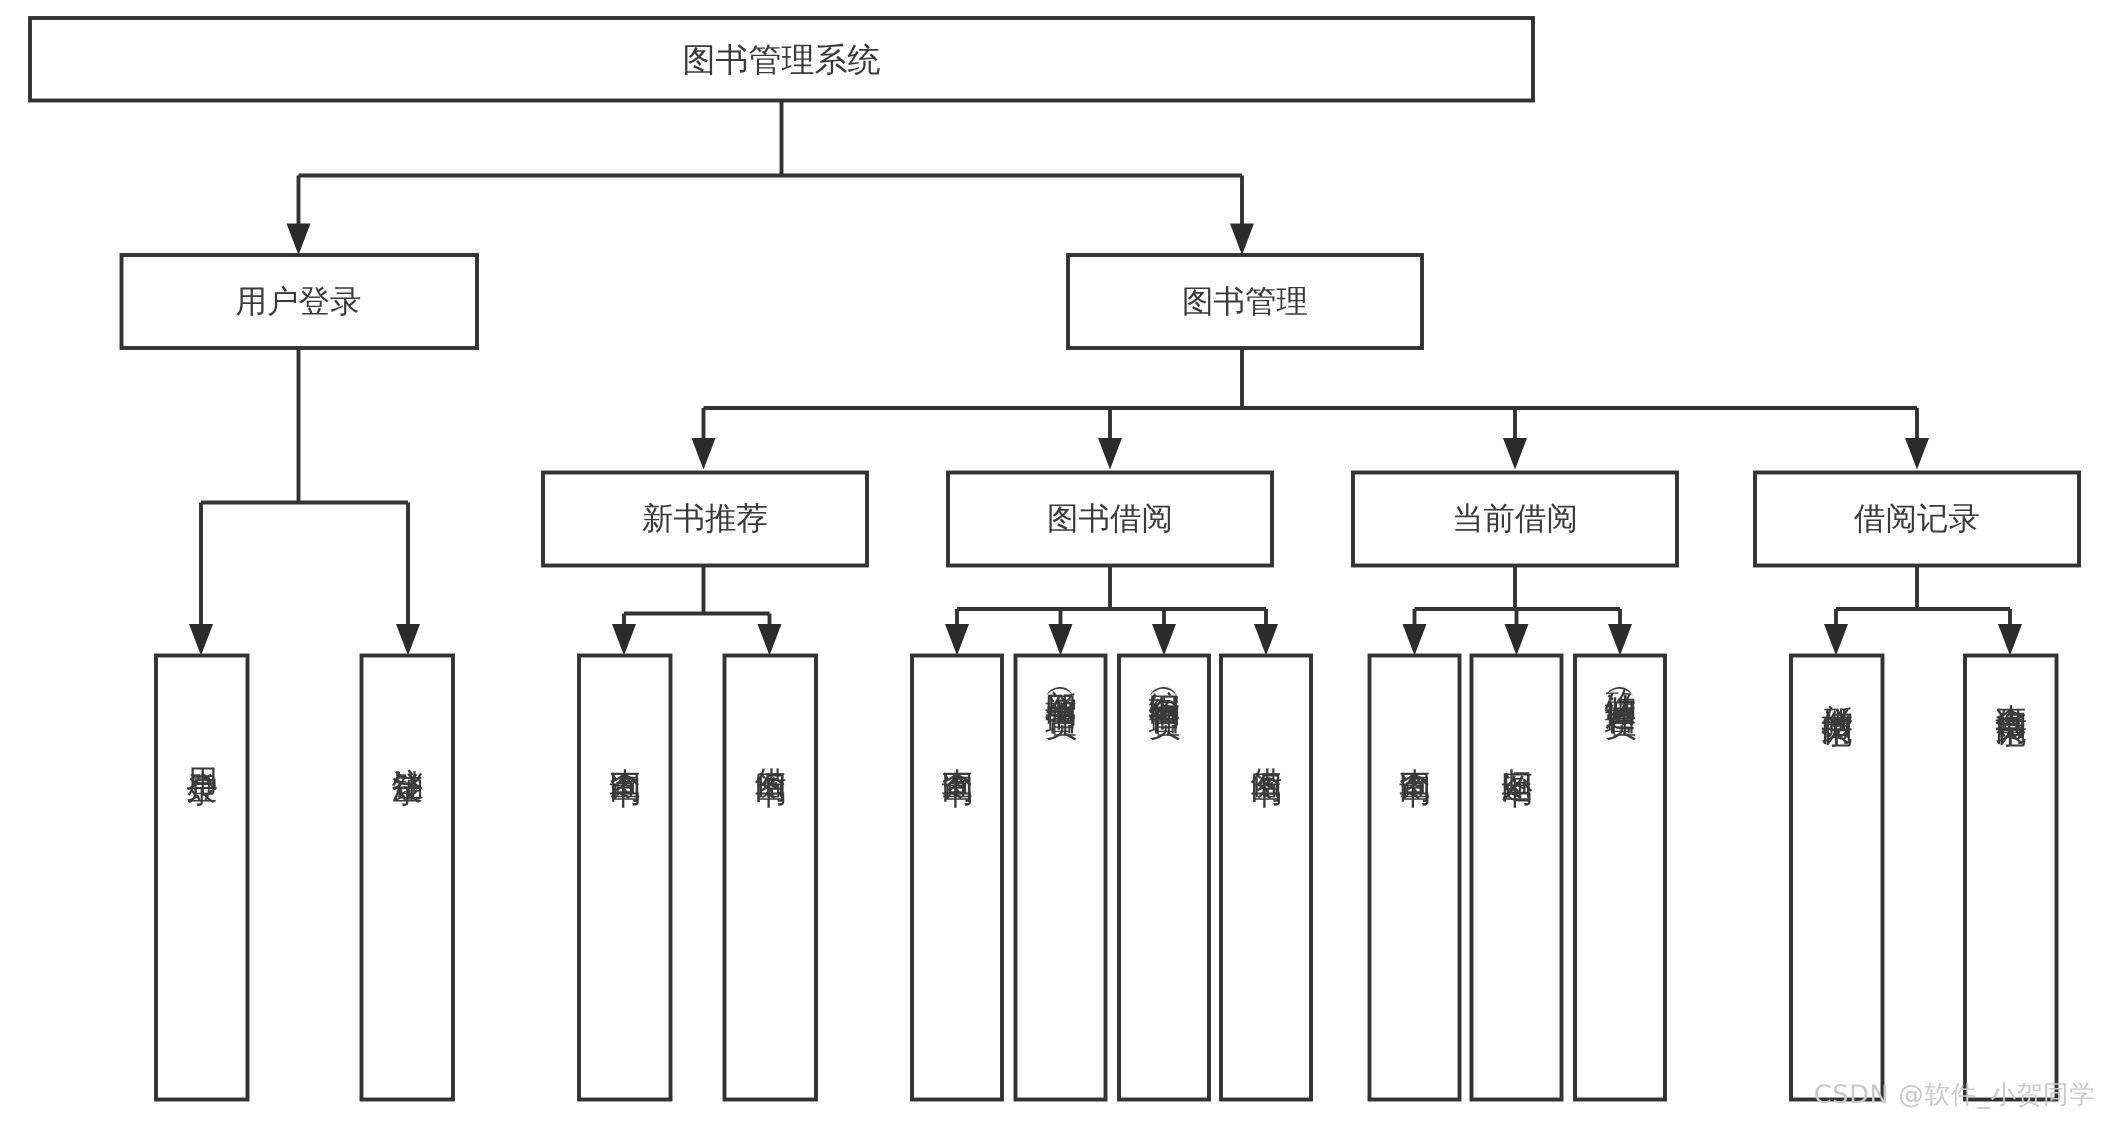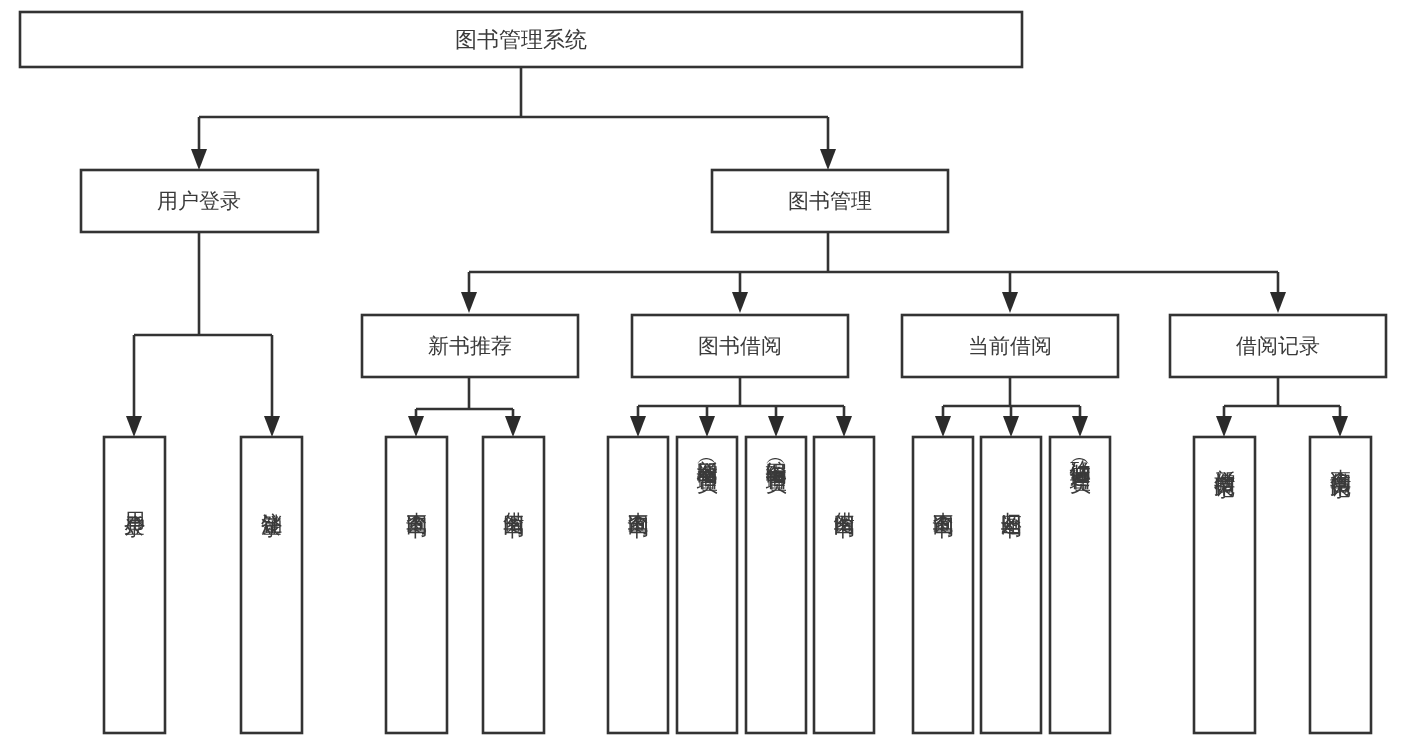--- a/index.html
+++ b/index.html
@@ -266,14 +266,15 @@
     <span class="vlabel-text">确认归还（管理员）</span>
   </div>
 
   <div class="vlabel-wrap" style="left:1194px; top:452px; width:61px; height:281px;">
     <span class="vlabel-text">新增借阅记录</span>
   </div>
   <div class="vlabel-wrap" style="left:1310px; top:452px; width:61px; height:281px;">
     <span class="vlabel-text">查询借阅记录</span>
   </div>
 
+  <div id="watermark">CSDN @软件_小贺同学</div>
 
 </div>
 
 </body></html>

